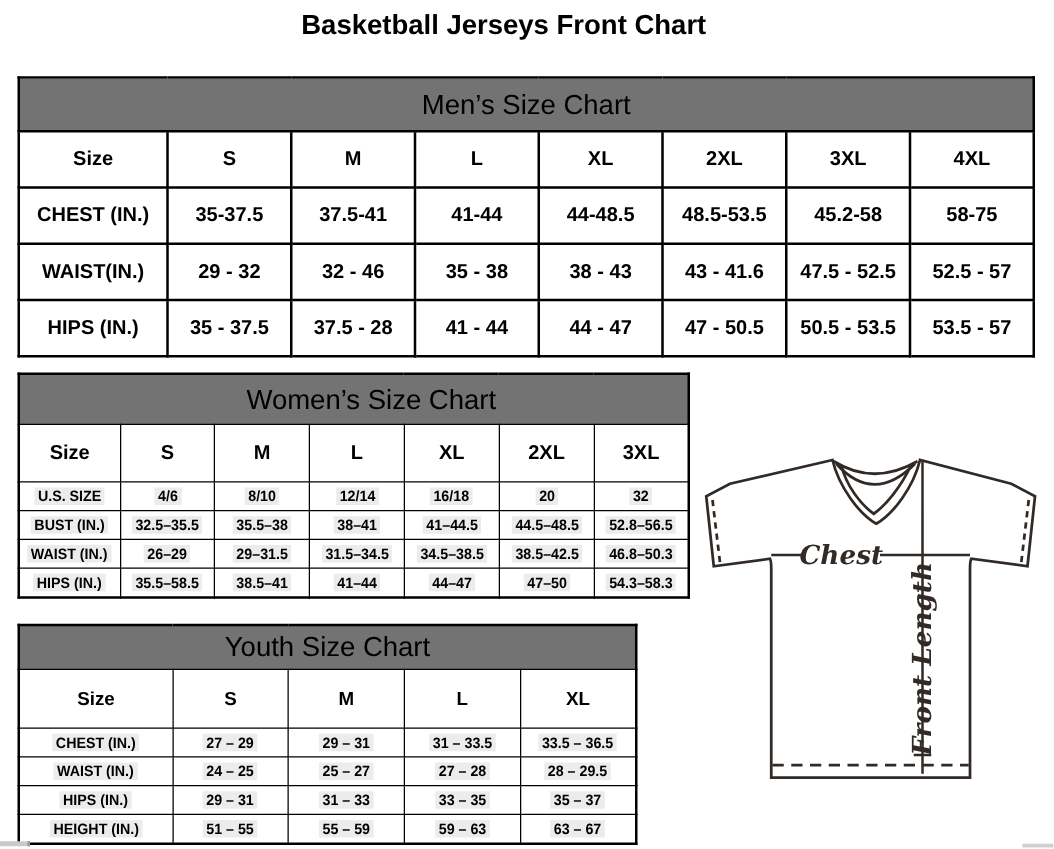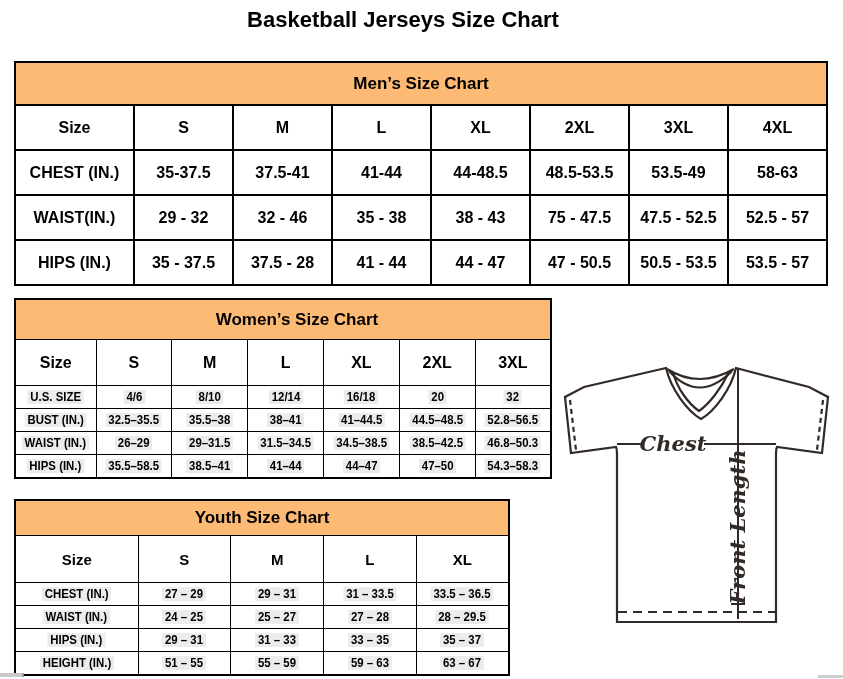--- a/index.html
+++ b/index.html
@@ -6,21 +6,21 @@
   body{width:843px;height:679px;font-family:"Liberation Sans",sans-serif;color:#000;}
   .stage{position:relative;width:843px;height:679px;overflow:hidden;background:#fff;}
 
   .page-title{position:absolute;top:7px;left:0;width:806px;margin:0;text-align:center;
     font-size:22px;font-weight:bold;letter-spacing:0;}
 
   table.size-table{position:absolute;border-collapse:collapse;table-layout:fixed;background:#fff;
     border:2px solid #000;}
   .size-table th,.size-table td{border:2px solid #000;text-align:center;vertical-align:middle;
     padding:0;overflow:hidden;white-space:nowrap;}
-  .size-table tr.band th{background:#fdba74;font-size:17px;font-weight:bold;}
+  .size-table tr.band th{background:#737373;font-size:22px;font-weight:normal;}
 
   
   table.mens{left:14px;top:61px;width:814px;}
   .mens tr.band th{height:41px;}
   .mens tr.cols th{height:43px;font-size:16px;}
   .mens tbody td{height:43px;font-size:16px;font-weight:bold;}
 
   
   table.womens{left:14px;top:298px;width:538px;}
   .womens th,.womens td{border-width:1.5px;}
@@ -42,21 +42,21 @@
 
   .frag-left{position:absolute;left:0;top:673px;width:22px;height:4px;background:#c9c9c9;
     border-right:2px solid #999;}
   .frag-right{position:absolute;left:818px;top:675px;width:25px;height:3px;background:#cfcfcf;}
 </style>
 </head>
 <body>
 
 <div class="stage">
 
-  <h1 class="page-title">Basketball Jerseys Size Chart</h1>
+  <h1 class="page-title">Basketball Jerseys Front Chart</h1>
 
   <table class="size-table mens">
     <colgroup>
         <col class="c0" style="width:119px">
         <col>
         <col>
         <col>
         <col>
         <col>
         <col>
@@ -78,30 +78,30 @@
       </tr>
     </thead>
     <tbody>
       <tr>
         <td>CHEST (IN.)</td>
         <td>35-37.5</td>
         <td>37.5-41</td>
         <td>41-44</td>
         <td>44-48.5</td>
         <td>48.5-53.5</td>
-        <td>53.5-49</td>
-        <td>58-63</td>
+        <td>45.2-58</td>
+        <td>58-75</td>
       </tr>
       <tr>
         <td>WAIST(IN.)</td>
         <td>29 - 32</td>
         <td>32 - 46</td>
         <td>35 - 38</td>
         <td>38 - 43</td>
-        <td>75 - 47.5</td>
+        <td>43 - 41.6</td>
         <td>47.5 - 52.5</td>
         <td>52.5 - 57</td>
       </tr>
       <tr>
         <td>HIPS (IN.)</td>
         <td>35 - 37.5</td>
         <td>37.5 - 28</td>
         <td>41 - 44</td>
         <td>44 - 47</td>
         <td>47 - 50.5</td>

